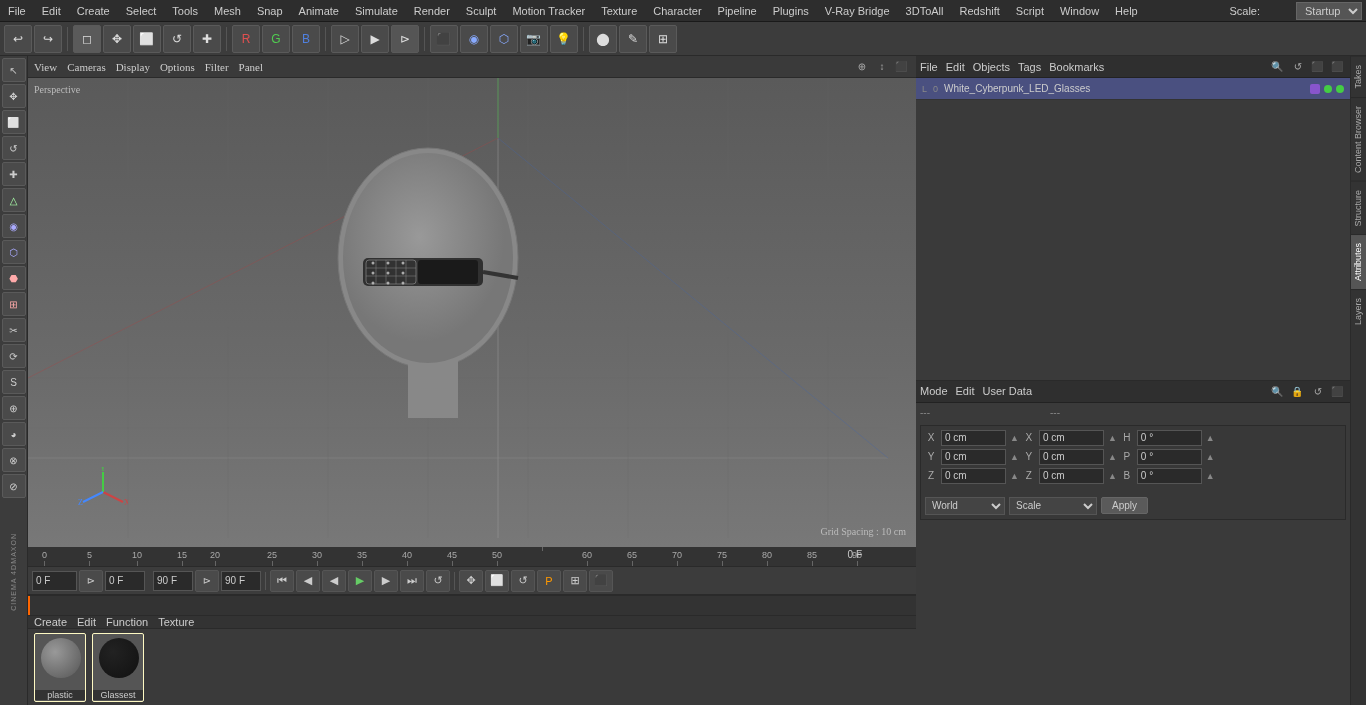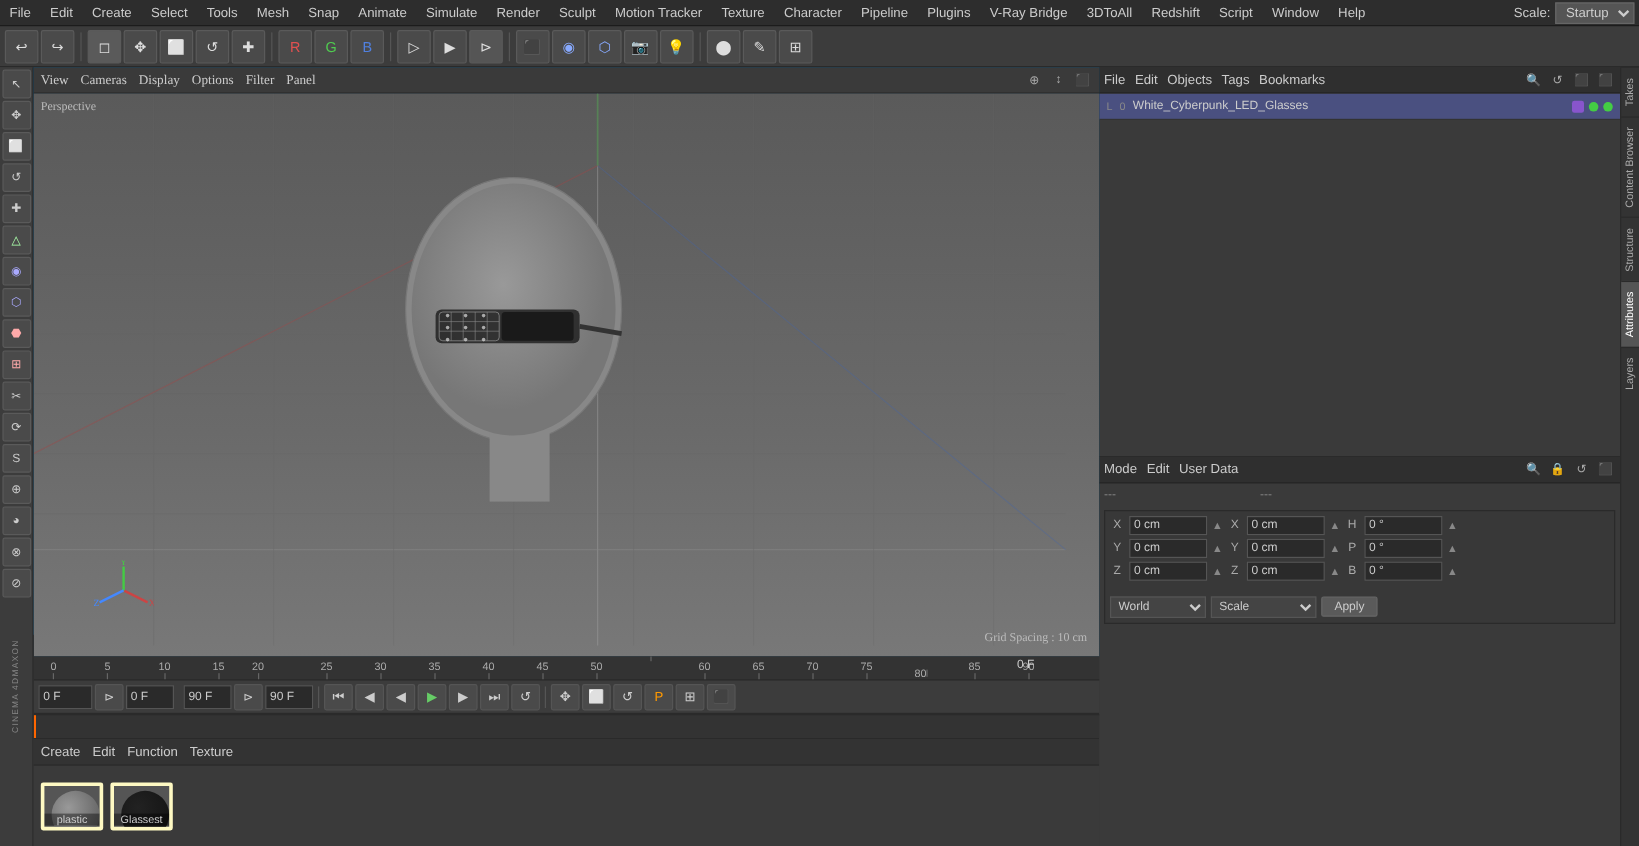--- a/index.html
+++ b/index.html
@@ -37,20 +37,21 @@
       font-size: 11px;
     }
     #layout-label { margin-right: 4px; }
     #layout-select {
       background: #555;
       color: #ccc;
       border: 1px solid #666;
       font-size: 11px;
       padding: 1px 4px;
       cursor: pointer;
+      margin-left: 32px;
     }
 
     
     #toolbar {
       height: 34px;
       background: #3c3c3c;
       display: flex;
       align-items: center;
       border-bottom: 1px solid #2a2a2a;
       padding: 0 4px;
@@ -250,23 +251,23 @@
     .mat-menu-item { cursor: pointer; color: #ccc; font-size: 11px; }
     #materials-row {
       display: flex;
       align-items: center;
       padding: 4px 6px;
       gap: 6px;
       flex: 1;
     }
     .material-swatch {
       width: 52px;
-      height: 40px;
+      height: 69px;
       background: #555;
-      border: 3px solid #fef9c3;
+      border: 1px solid #fef9c3;
       border-radius: 2px;
       display: flex;
       flex-direction: column;
       align-items: center;
       justify-content: flex-end;
       cursor: pointer;
       overflow: hidden;
       position: relative;
     }
     .material-ball {
@@ -684,21 +685,21 @@
           <div style="width:1px;height:6px;background:#666;"></div>
         </div>
         <div style="position:absolute;left:640px;bottom:0;display:flex;flex-direction:column;align-items:center;">
           <div style="font-size:9px;color:#aaa;margin-bottom:1px;">70</div>
           <div style="width:1px;height:6px;background:#666;"></div>
         </div>
         <div style="position:absolute;left:685px;bottom:0;display:flex;flex-direction:column;align-items:center;">
           <div style="font-size:9px;color:#aaa;margin-bottom:1px;">75</div>
           <div style="width:1px;height:6px;background:#666;"></div>
         </div>
-        <div style="position:absolute;left:730px;bottom:0;display:flex;flex-direction:row;align-items:center;">
+        <div style="position:absolute;left:730px;bottom:0;display:flex;flex-direction:column;align-items:center;">
           <div style="font-size:9px;color:#aaa;margin-bottom:1px;">80</div>
           <div style="width:1px;height:6px;background:#666;"></div>
         </div>
         <div style="position:absolute;left:775px;bottom:0;display:flex;flex-direction:column;align-items:center;">
           <div style="font-size:9px;color:#aaa;margin-bottom:1px;">85</div>
           <div style="width:1px;height:6px;background:#666;"></div>
         </div>
         <div style="position:absolute;left:820px;bottom:0;display:flex;flex-direction:column;align-items:center;">
           <div style="font-size:9px;color:#aaa;margin-bottom:1px;">90</div>
           <div style="width:1px;height:6px;background:#666;"></div>

